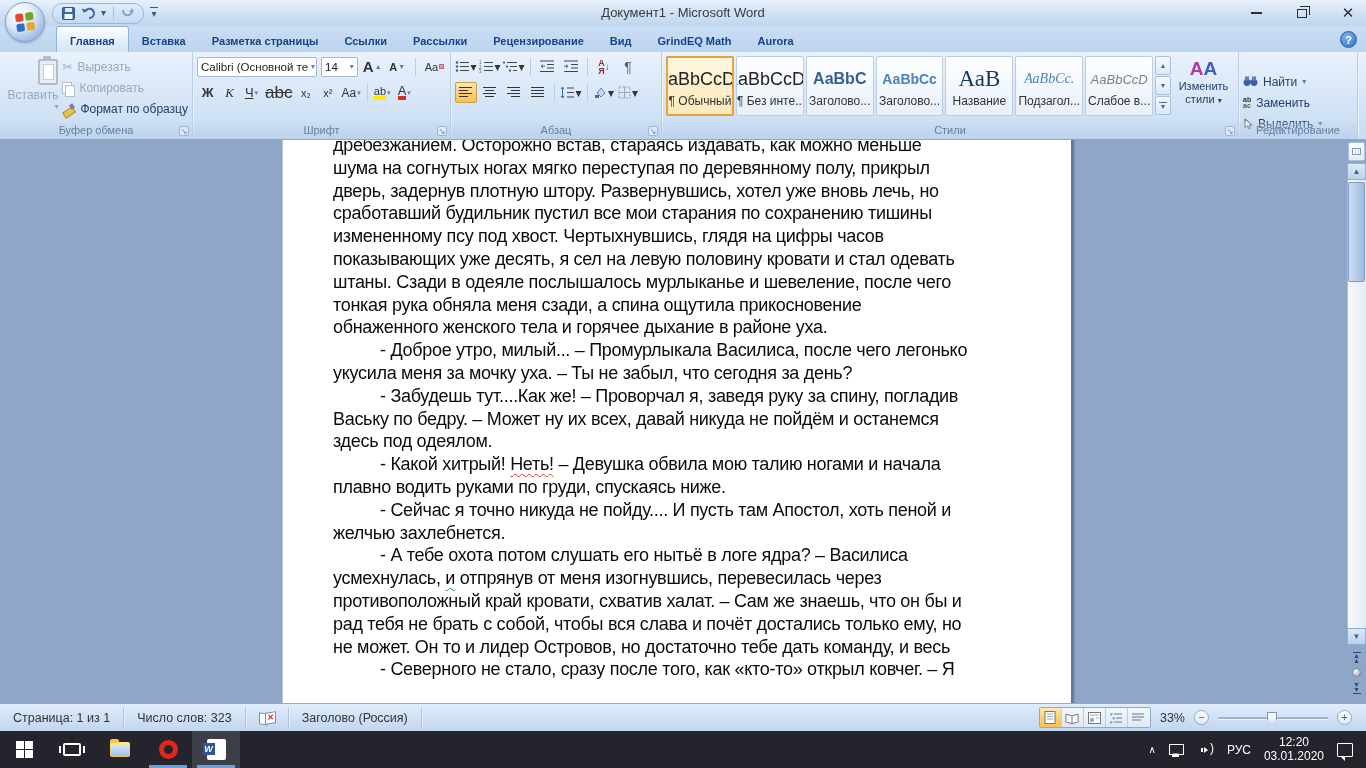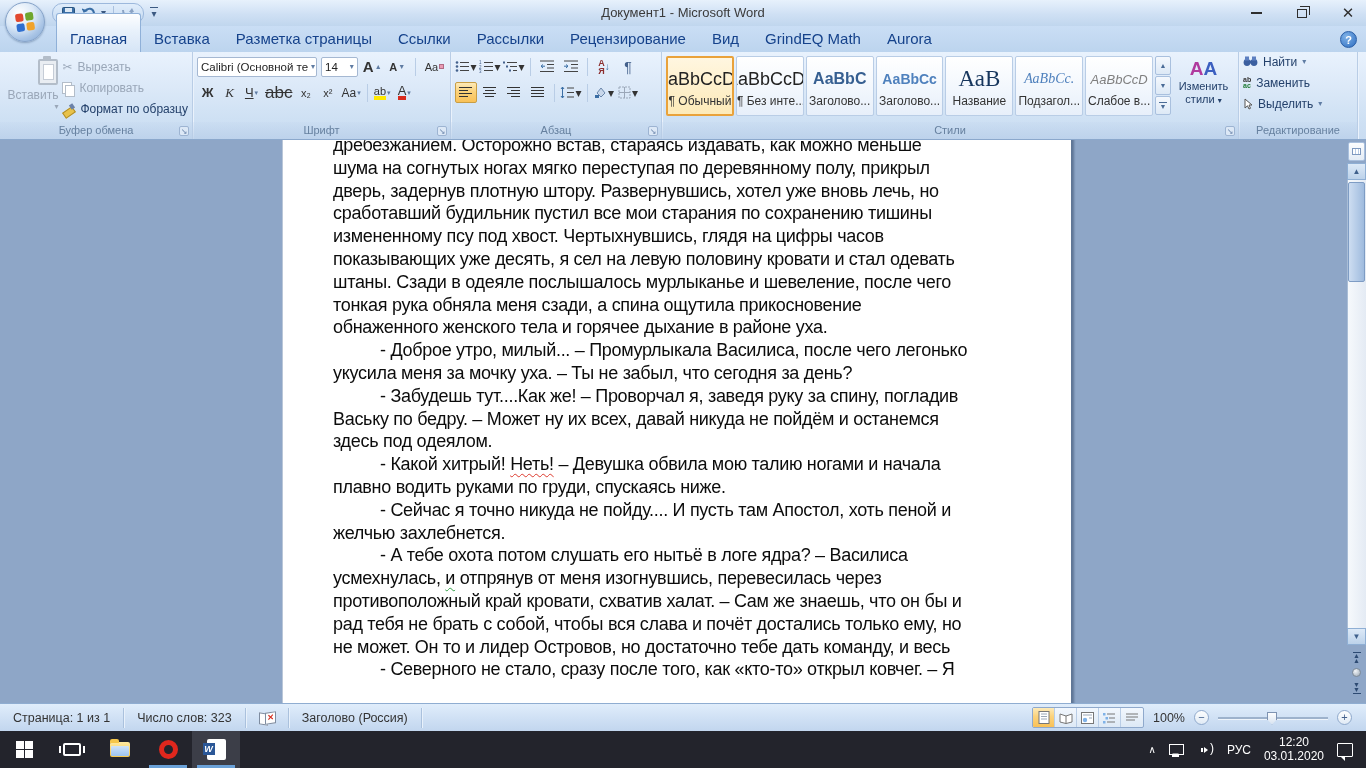--- a/index.html
+++ b/index.html
@@ -27,21 +27,21 @@
   .win-btns { position:absolute; right:10px; top:0; height:26px; display:flex; align-items:center; gap:30px; z-index:50; }
   .wb { width:16px; height:16px; display:flex; align-items:center; justify-content:center; color:#2e2e2e; }
   .wb-min i { width:11px; height:2px; background:#2e2e2e; display:block; }
   .wb-rest i { width:10px; height:9px; border:1.5px solid #2e2e2e; display:block; position:relative; }
   .wb-rest i::before { content:""; position:absolute; left:2px; top:-4px; width:9px; height:8px; border:1.5px solid #2e2e2e; border-bottom:none; border-left:none; }
   .wb-close { font-size:15px; }
 
   
   .tabrow { position:absolute; left:0; top:26px; width:100%; height:26px;
     background:linear-gradient(#cadef5,#bcd4ee); display:flex; align-items:flex-end; padding-left:56px; }
-  .tab { padding:16px 13px 5px; font-size:15px; color:#15428b; border-radius:3px 3px 0 0; cursor:default; }
+  .tab { padding:8px 13px 5px; font-size:11px; color:#15428b; border-radius:3px 3px 0 0; cursor:default;font-weight:bold; }
   .tab.active { background:linear-gradient(#fdfeff,#e8f1fb 45%,#d6e5f6); border:1px solid #8fb0d8; border-bottom:none;
     color:#15428b; }
   .help-btn { position:absolute; right:9px; top:31px; width:17px; height:17px; border-radius:50%; z-index:45;
     background:radial-gradient(circle at 35% 30%, #7fb2e8, #2f6ec0); color:#fff; font-size:11px; font-weight:bold;
     display:flex; align-items:center; justify-content:center; border:1px solid #2a5ea6; }
 
   
   .ribbon { position:absolute; left:0; top:52px; width:100%; height:88px;
     background:linear-gradient(#e9f2fd,#dcE9f8 40%,#cfe1f4 75%,#c9dcf1); border-bottom:1px solid #8ba8cc; display:flex; }
   .rgroup { position:relative; height:100%; border-right:1px solid #b9cde6; box-shadow:1px 0 0 #eaf2fc; flex:0 0 auto; }
@@ -533,21 +533,21 @@
           <div class="chg-aa"><span class="a1">А</span><span class="a2">А</span></div>
           <div><span>Изменить</span><br>
           <span>стили</span> <span style="font-size:8px">▾</span></div>
         </div>
       </div>
       <div class="rg-label">Стили</div>
       <div class="launcher">↘</div>
     </div>
 
     <div class="rgroup grp-edit">
-      <div class="rbody" style="padding-top:0">
+      <div class="rbody" style="padding-top:20px">
         <div class="ed-row">
           <span>
               <svg width="15" height="11">
                 <circle cx="4" cy="6.5" r="3.4" fill="#3b5fa0"></circle>
                 <circle cx="11" cy="6.5" r="3.4" fill="#3b5fa0"></circle>
                 <rect x="5.5" y="4.5" width="4" height="3" fill="#3b5fa0"></rect>
                 <rect x="2" y="0.5" width="4" height="4" fill="#5d7fc0"></rect>
                 <rect x="9" y="0.5" width="4" height="4" fill="#5d7fc0"></rect>
               </svg>
             </span>
@@ -675,21 +675,21 @@
         <span class="vbtn">
             <svg width="13" height="12">
               <g stroke="#777">
                 <line x1="0" y1="2" x2="12" y2="2"></line>
                 <line x1="0" y1="5" x2="12" y2="5"></line>
                 <line x1="0" y1="8" x2="9" y2="8"></line>
               </g>
             </svg>
           </span>
       </div>
-      <span>100%</span>
+      <span>33%</span>
       <span class="zbtn">−</span>
       <span class="zoom-track">
         <span class="line"></span>
           <span class="notch"></span>
         <span class="zoom-thumb"></span>
       </span>
       <span class="zbtn">+</span>
     </div>
   </div>
 

